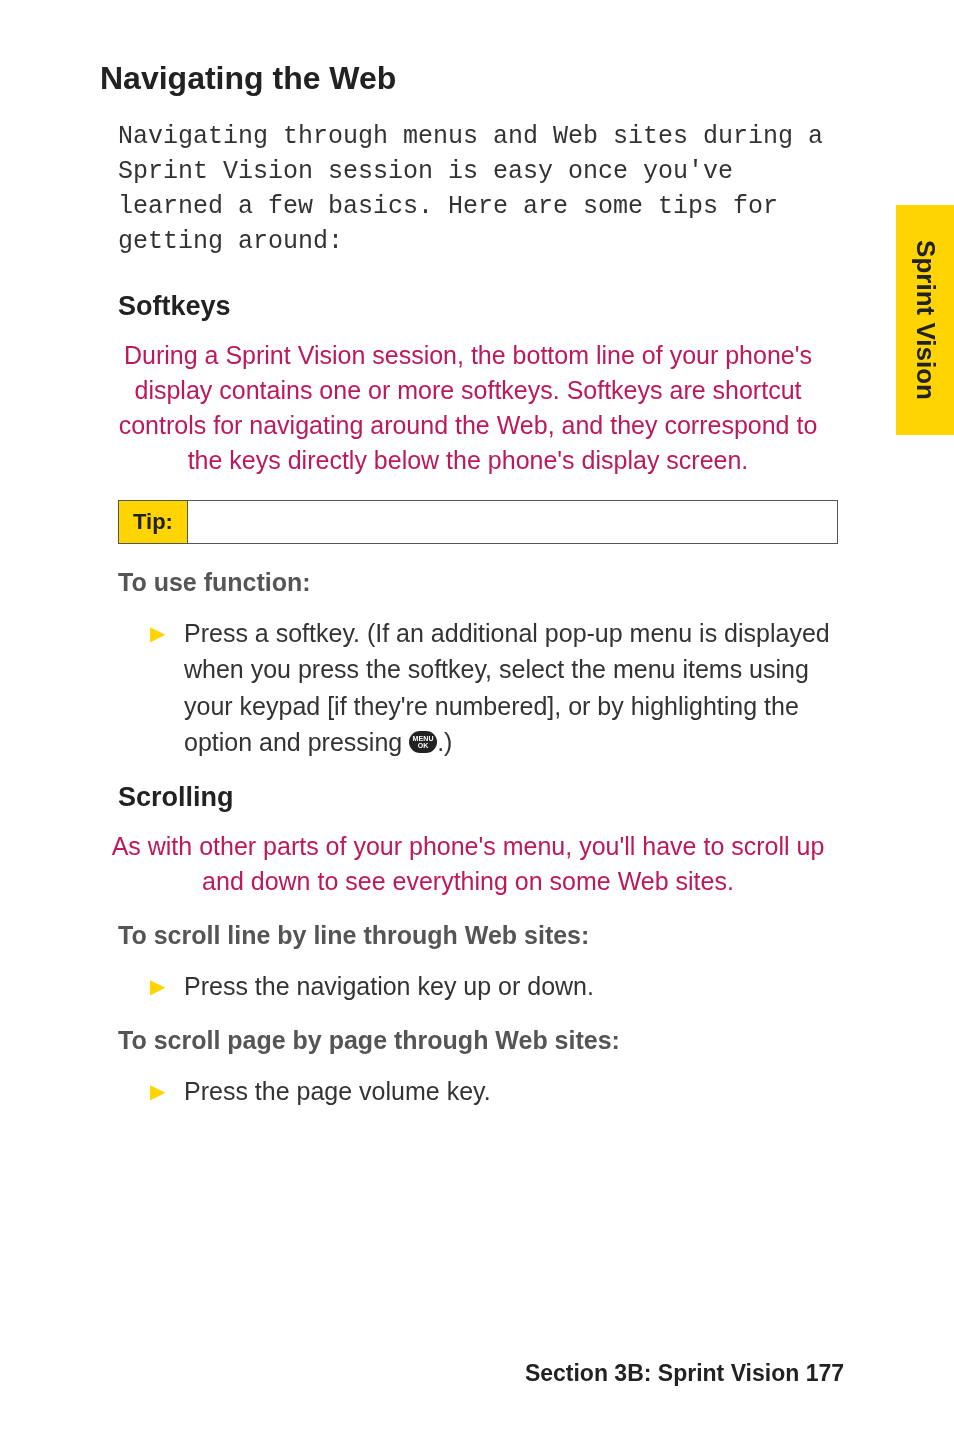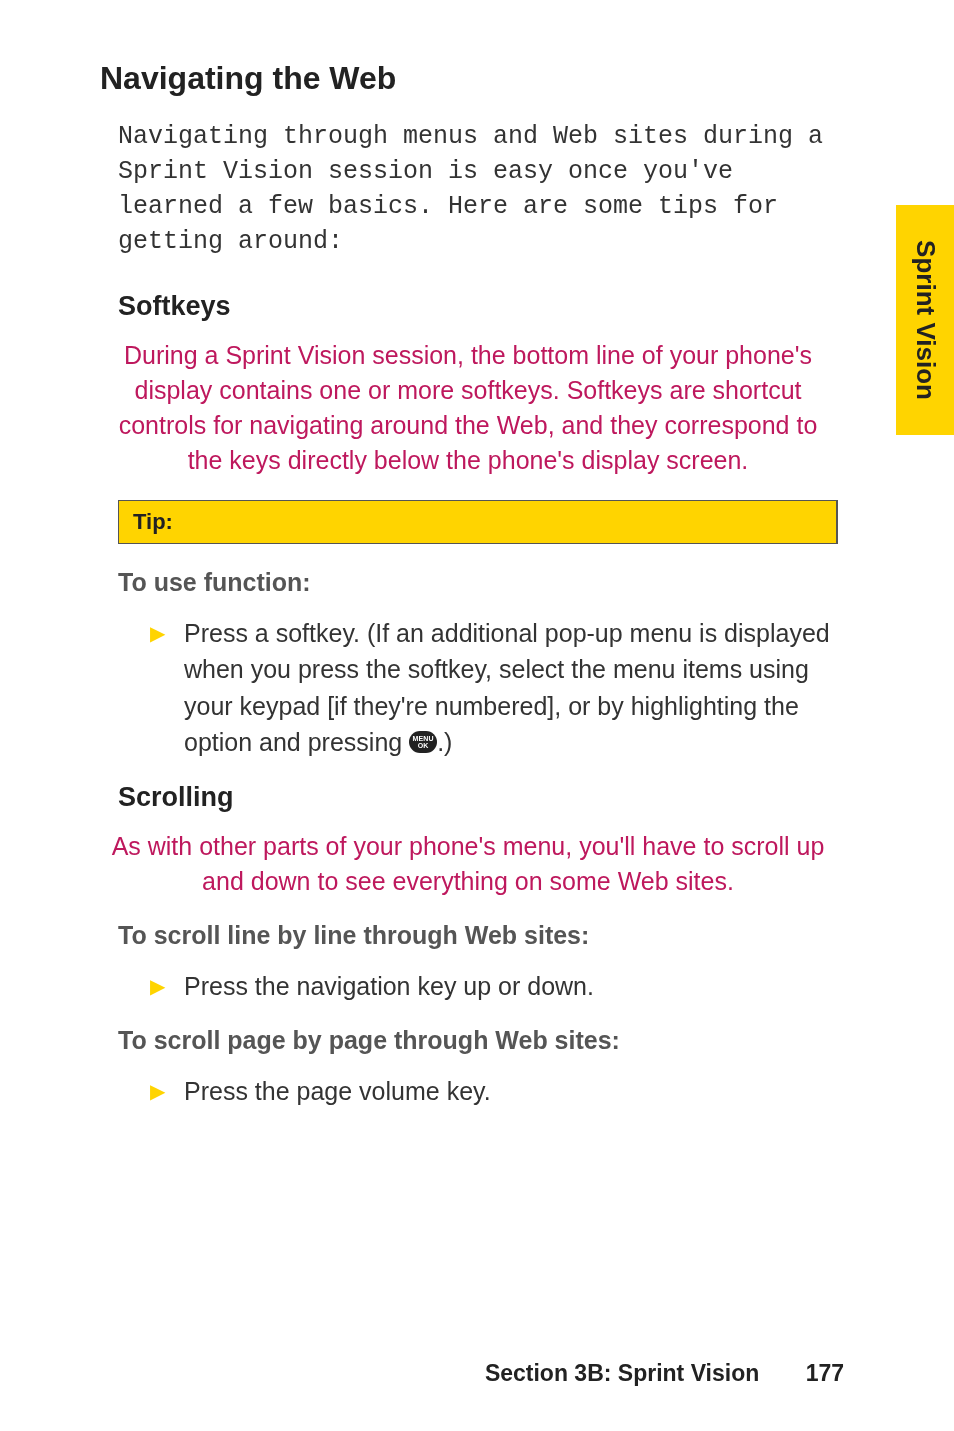--- a/index.html
+++ b/index.html
@@ -60,21 +60,20 @@
     margin-left: 2px;
     margin-bottom: 22px;
     color: #be185d;
     text-align: center;
   }
   .tip-box {
     display: flex;
     border: 1px solid #555;
     margin: 0 0 24px 18px;
     width: 720px;
-    flex-direction: column;
   }
   .tip-label {
     background: #ffd400;
     font-weight: 700;
     font-size: 22px;
     padding: 8px 14px;
     border-right: 1px solid #555;
     flex: 0 0 auto;
     display: flex;
     align-items: flex-start;
@@ -130,21 +129,21 @@
     letter-spacing: 0.2px;
   }
   .footer {
     position: absolute;
     bottom: 44px;
     right: 110px;
     font-size: 23px;
     color: #222;
   }
   .footer-section { font-weight: 700; }
-  .footer-page { font-weight: 700; margin-left: 40px; }
+  .footer-page { font-weight: 700; }
 </style>
 </head>
 <body>
 
 <div class="side-tab">
   <div class="side-tab-text">Sprint Vision</div>
 </div>
 
 <div class="page">
 

